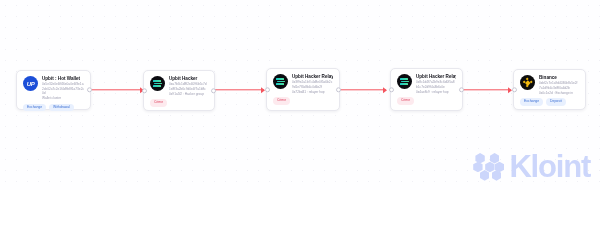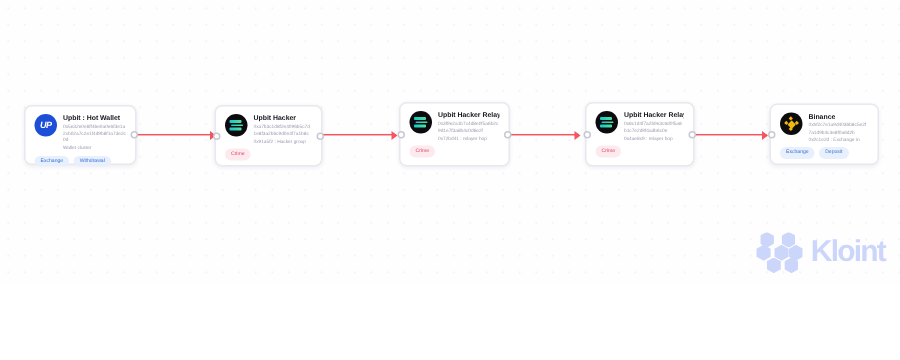--- a/index.html
+++ b/index.html
@@ -210,21 +210,21 @@
   #watermark {
     position: absolute;
     right: 10px;
     bottom: 8px;
     display: flex;
     flex-direction: row;
     align-items: center;
     gap: 5px;
   }
   #watermark .wm-text {
-    font-size: 20px;
+    font-size: 31px;
     font-weight: bold;
     color: #ccd6fb;
     letter-spacing: -1.2px;
     line-height: 1;
   }
   .hexcluster {
     position: relative;
     width: 29px;
     height: 28px;
   }

